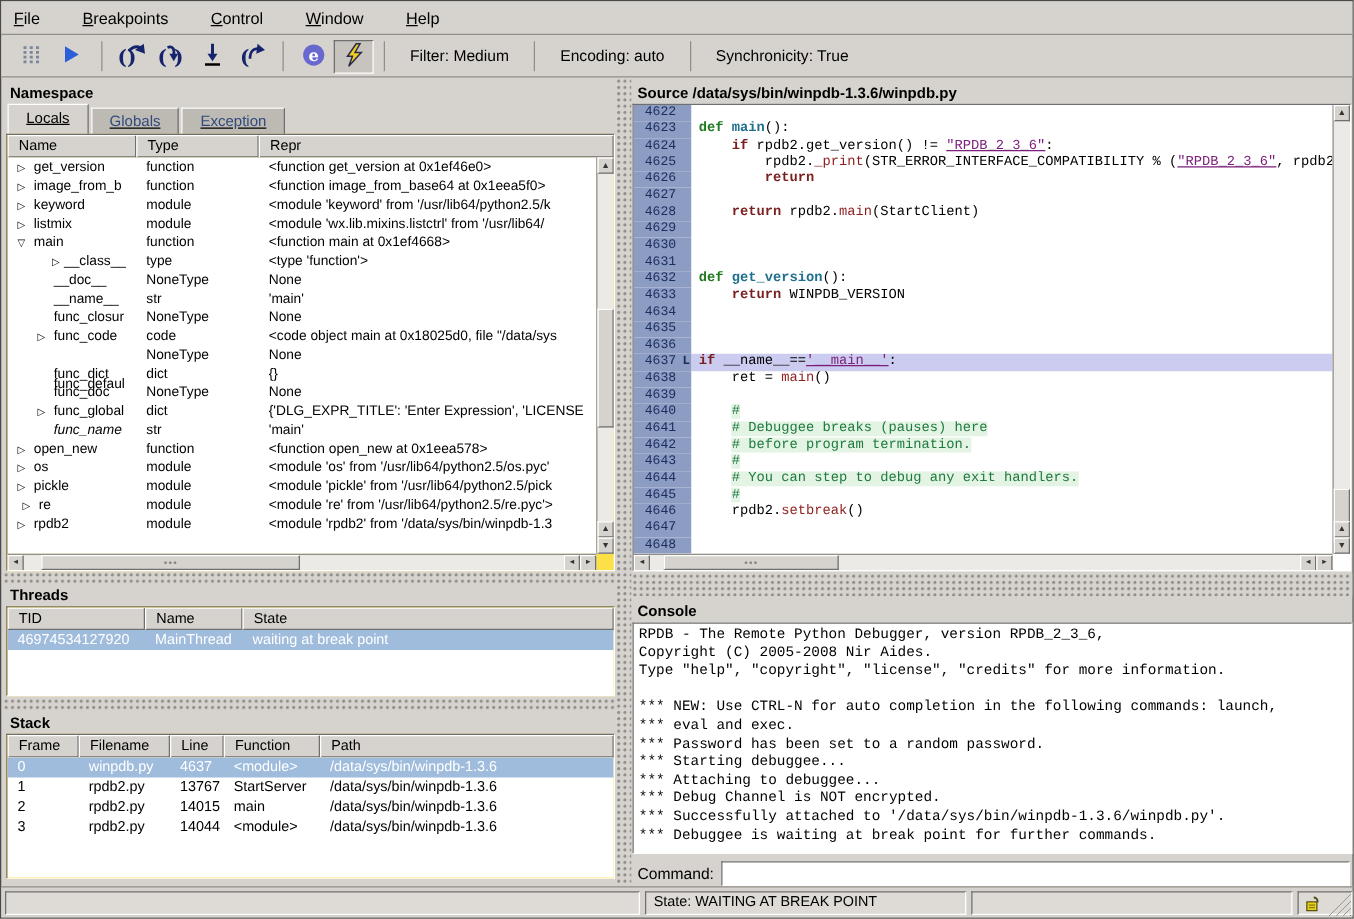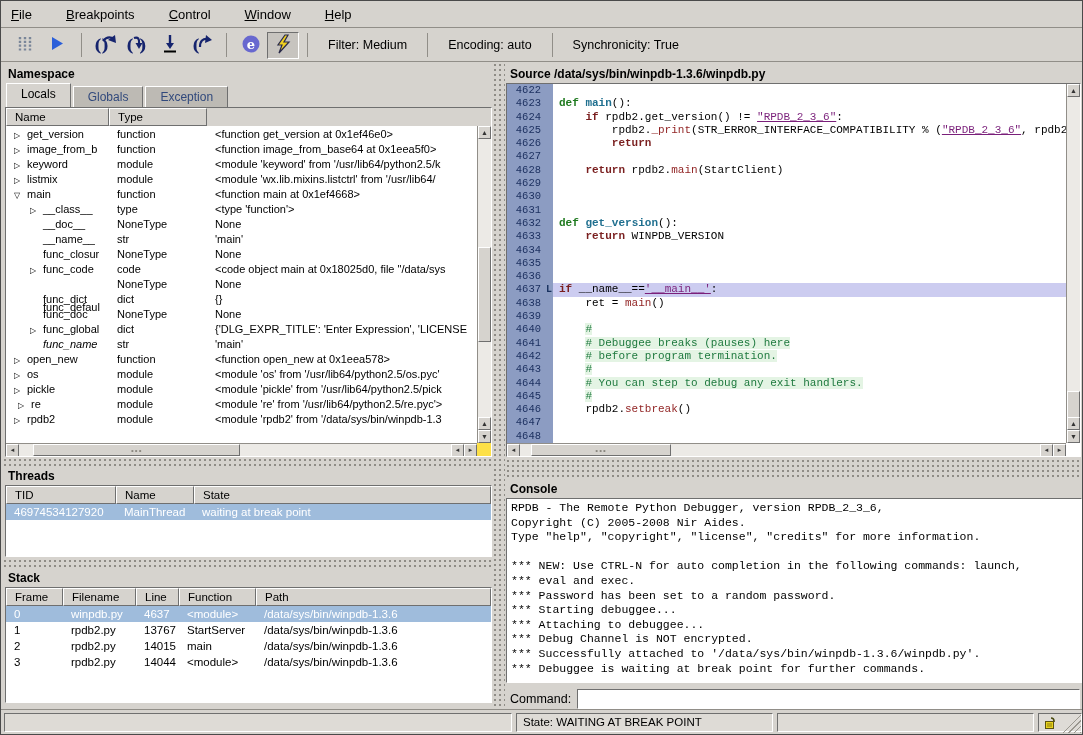--- a/index.html
+++ b/index.html
@@ -151,29 +151,30 @@
       </button>
       <div class="tsep"></div>
       <span class="tlabel">Filter: Medium</span>
       <div class="tsep"></div>
       <span class="tlabel">Encoding: auto</span>
       <div class="tsep"></div>
       <span class="tlabel">Synchronicity: True</span>
     </div>
 
   <div class="ptitle" style="left:7px;top:66px;">Namespace</div>
-  <div class="tabs" style="left:5px;top:82px;">
+  <div class="tabs" style="left:5px;top:82px;text-decoration:underline;">
       <div class="tab active">Locals</div>
       <div class="tab">Globals</div>
       <div class="tab">Exception</div>
     </div>
   <div class="lbox" style="left:4px;top:106px;width:487px;height:350px;">
     <div class="lb-header">
         <div class="hcell" style="width: 103px;">Name</div>
         <div class="hcell" style="width: 98px;">Type</div>
+        <div class="hcell" style="flex: 1 1 0px;">Repr</div>
       </div>
     <div class="lb-body" style="top:18px;right:14px;bottom:13px;">
         <div class="trow">
           <div class="tcell" style="width: 103px;"><span class="arrow" style="margin-left: 0px;">▷</span>get_version</div>
           <div class="tcell" style="width: 98px;">function</div>
           <div class="tcell grow">&lt;function get_version at 0x1ef46e0&gt;</div>
         </div>
         <div class="trow">
           <div class="tcell" style="width: 103px;"><span class="arrow" style="margin-left: 0px;">▷</span>image_from_b</div>
           <div class="tcell" style="width: 98px;">function</div>
@@ -188,21 +189,21 @@
           <div class="tcell" style="width: 103px;"><span class="arrow" style="margin-left: 0px;">▷</span>listmix</div>
           <div class="tcell" style="width: 98px;">module</div>
           <div class="tcell grow">&lt;module 'wx.lib.mixins.listctrl' from '/usr/lib64/</div>
         </div>
         <div class="trow">
           <div class="tcell" style="width: 103px;"><span class="arrow" style="margin-left: 0px;">▽</span>main</div>
           <div class="tcell" style="width: 98px;">function</div>
           <div class="tcell grow">&lt;function main at 0x1ef4668&gt;</div>
         </div>
         <div class="trow">
-          <div class="tcell" style="width: 103px;"><span class="arrow" style="margin-left: 16px;">▷</span>__class__</div>
+          <div class="tcell" style="width: 103px; text-align: center;"><span class="arrow" style="margin-left: 16px;">▷</span>__class__</div>
           <div class="tcell" style="width: 98px;">type</div>
           <div class="tcell grow">&lt;type 'function'&gt;</div>
         </div>
         <div class="trow">
           <div class="tcell" style="width: 103px;"><span class="arrow" style="margin-left: 16px;"></span>__doc__</div>
           <div class="tcell" style="width: 98px;">NoneType</div>
           <div class="tcell grow">None</div>
         </div>
         <div class="trow">
           <div class="tcell" style="width: 103px;"><span class="arrow" style="margin-left: 16px;"></span>__name__</div>

